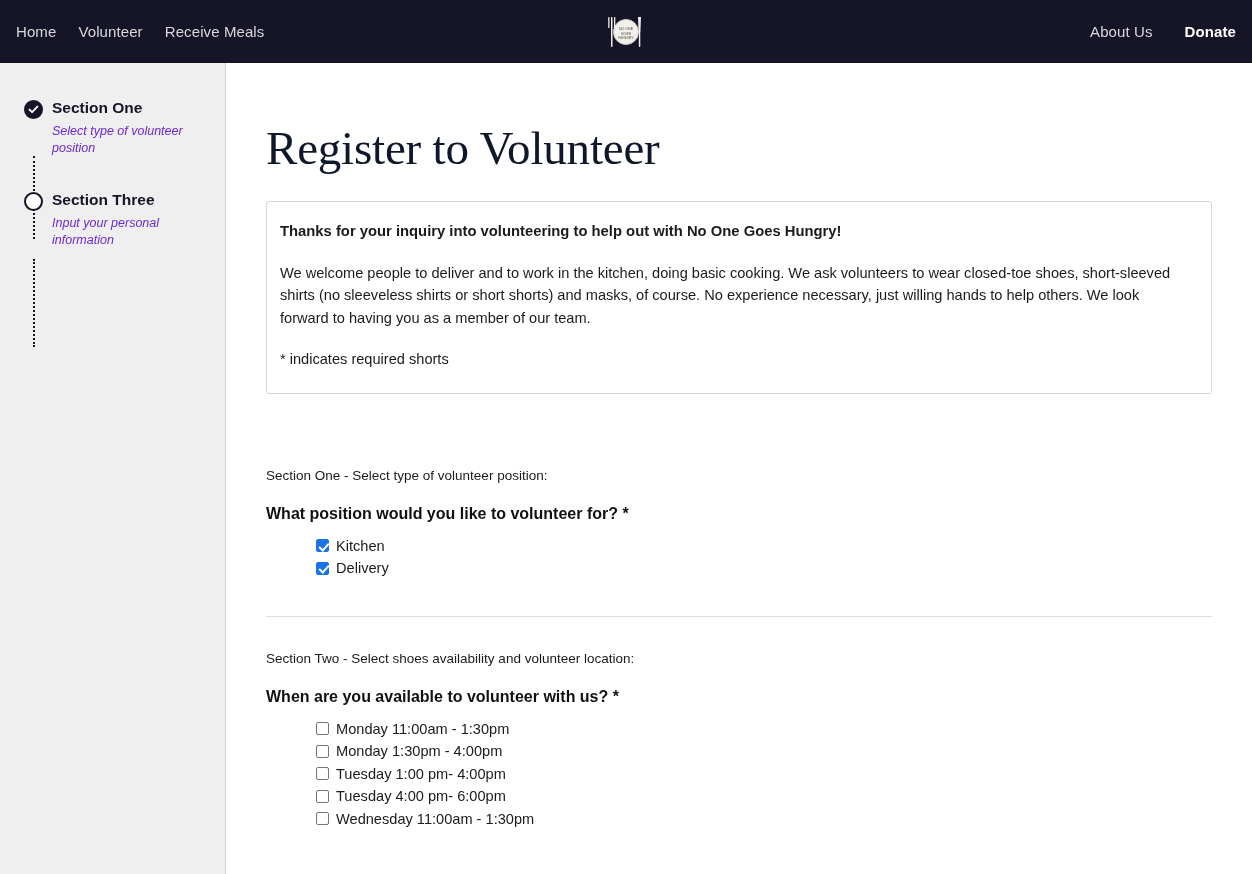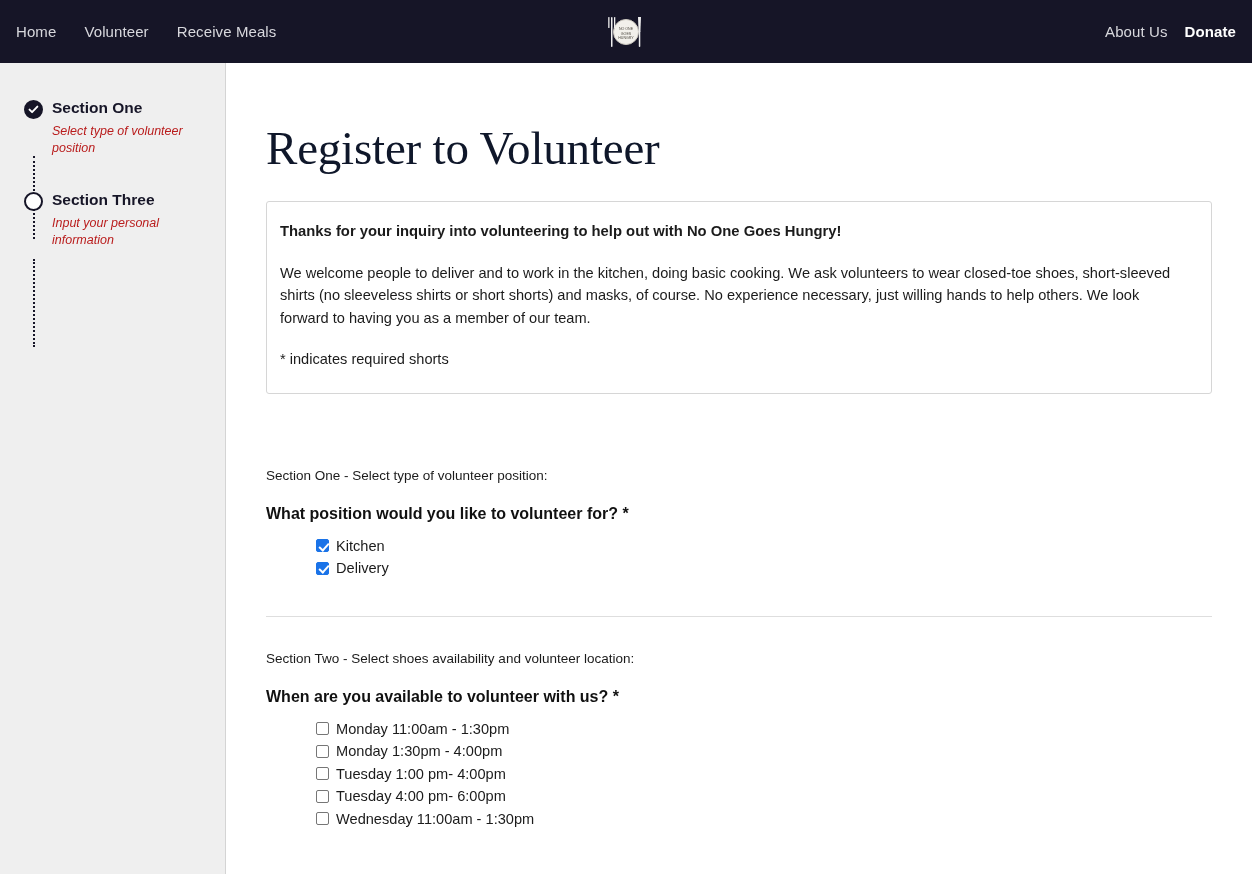--- a/index.html
+++ b/index.html
@@ -13,32 +13,32 @@
 
   
   .navbar {
     height: 63px;
     background: #161527;
     display: flex;
     align-items: center;
     padding: 0 16px;
     position: relative;
   }
-  .nav-left { display: flex; align-items: center; gap: 28px; }
+  .nav-left { display: flex; align-items: center; gap: 22px; }
   .nav-link {
     color: #d8d8dd;
     font-size: 15px;
     text-decoration: none;
     letter-spacing: .1px;
   }
   .nav-right {
     margin-left: auto;
     display: flex;
     align-items: center;
-    gap: 17px;
+    gap: 32px;
   }
   .nav-link.strong { color: #ffffff; font-weight: bold; }
   .brand-logo {
     position: absolute;
     left: 50%;
     top: 50%;
     transform: translate(-50%, -50%);
     width: 44px; height: 40px;
     display: flex; align-items: center; justify-content: center;
   }
@@ -80,21 +80,21 @@
   .step-title {
     font-size: 15.5px;
     font-weight: bold;
     color: #161527;
     line-height: 18px;
     margin-bottom: 6px;
   }
   .step-desc {
     font-size: 12.5px;
     font-style: italic;
-    color: #b91c1c;
+    color: #6d28d9;
     line-height: 17px;
     max-width: 150px;
   }
   .step-connector {
     position: absolute;
     left: 33px;
     width: 0;
     border-left: 2px dotted #161527;
   }
   .conn-1 { top: 93px; height: 83px; }

